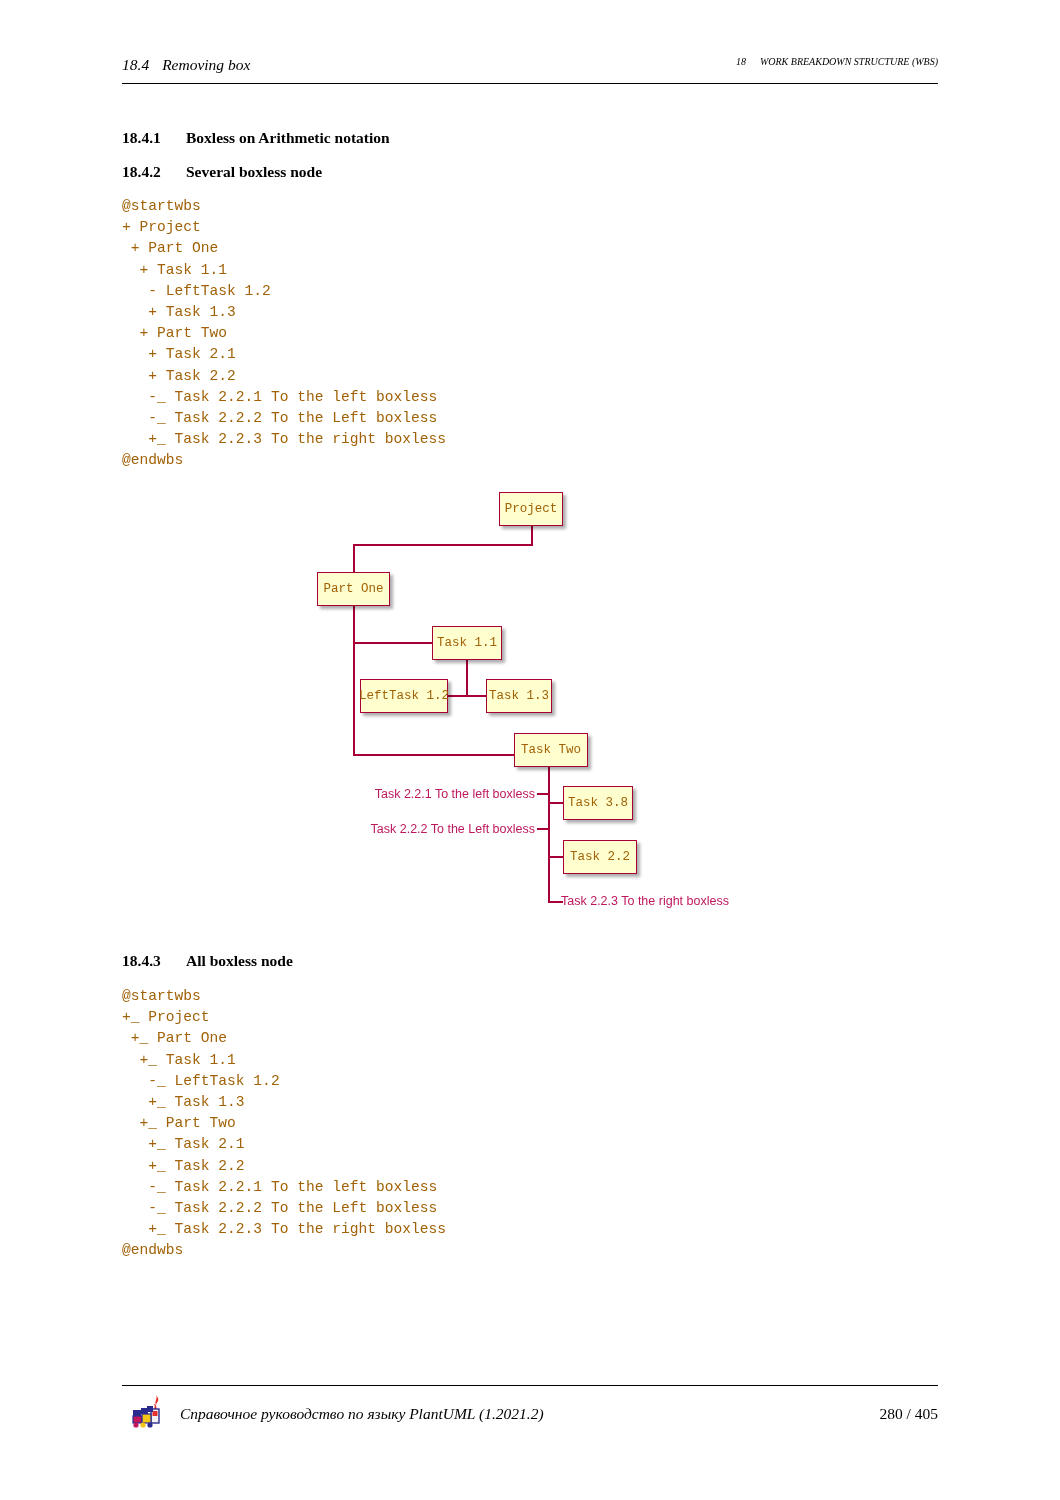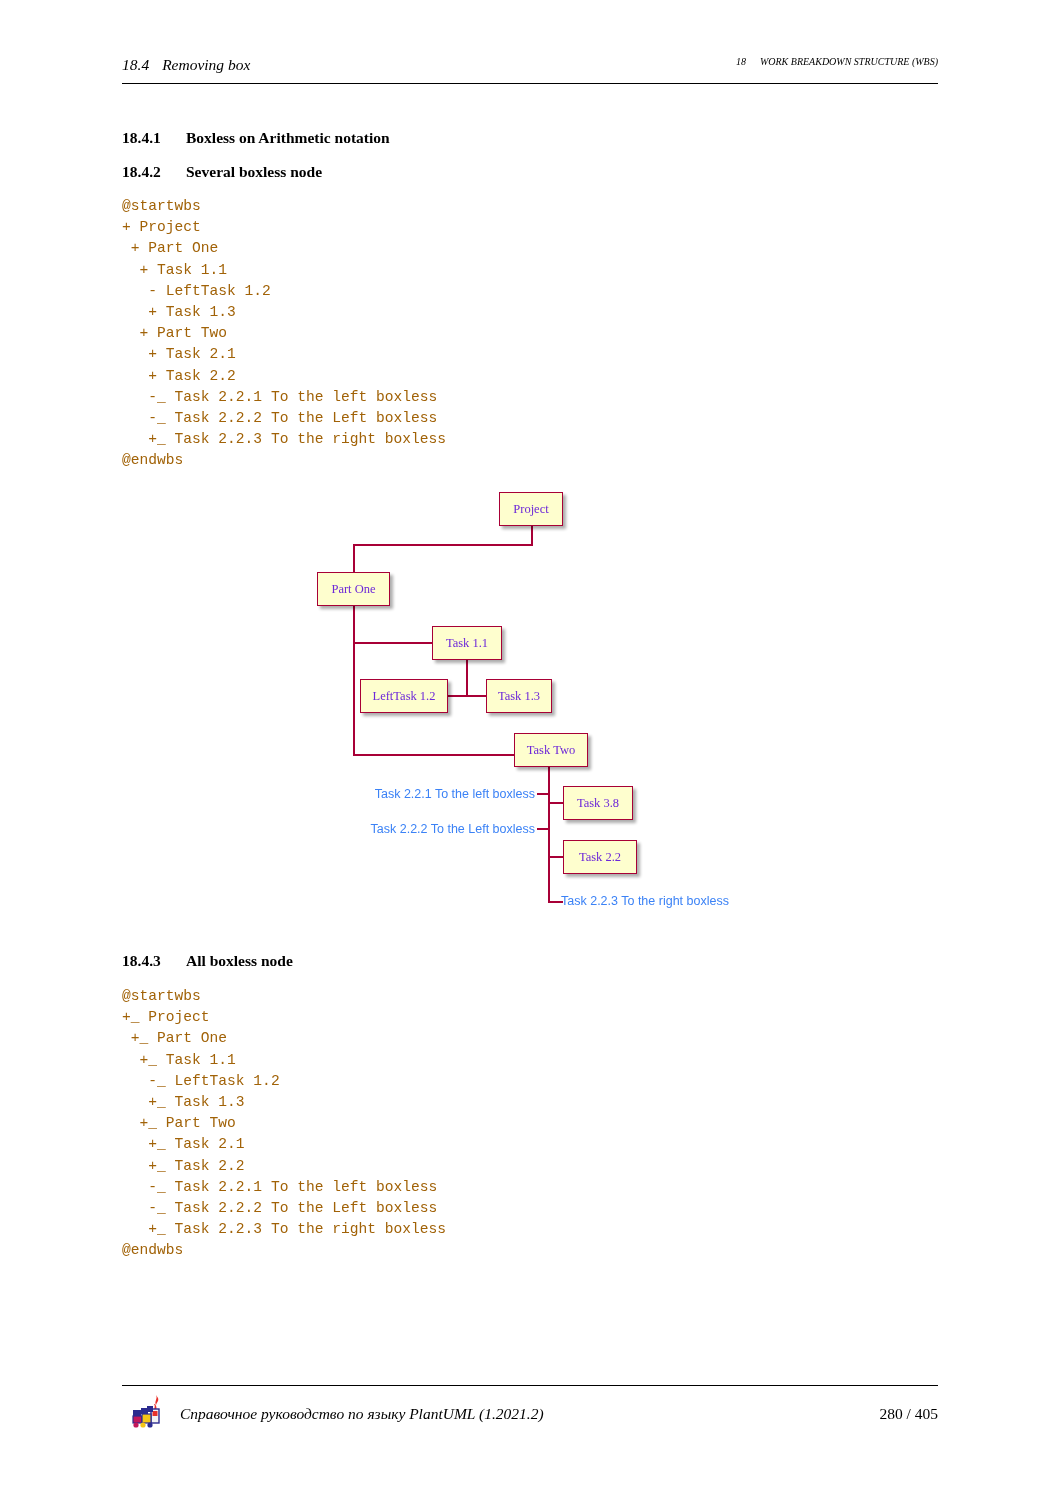--- a/index.html
+++ b/index.html
@@ -91,34 +91,34 @@
   }
   .wbs-box {
     position: absolute;
     box-sizing: border-box;
     background: #FEFECE;
     border: 1.6px solid #A80036;
     box-shadow: 3px 3px 3px rgba(0,0,0,0.32);
     display: flex;
     align-items: center;
     justify-content: center;
-    font-family: Liberation Serif, serif;
+    font-family: Liberation Mono, monospace;
     font-size: 12.5px;
-    color: #6d28d9;
+    color: #a16207;
     white-space: nowrap;
   }
   .wbs-link {
     position: absolute;
     background: #A80036;
   }
   .wbs-text {
     position: absolute;
     font-family: "Liberation Sans", "DejaVu Sans", sans-serif;
     font-size: 12.5px;
-    color: #3b82f6;
+    color: #be185d;
     white-space: nowrap;
   }
   .wbs-text.right-align { text-align: right; }
 
   
   .footer-rule {
     position: absolute;
     left: 122px;
     top: 1385px;
     width: 816px;

